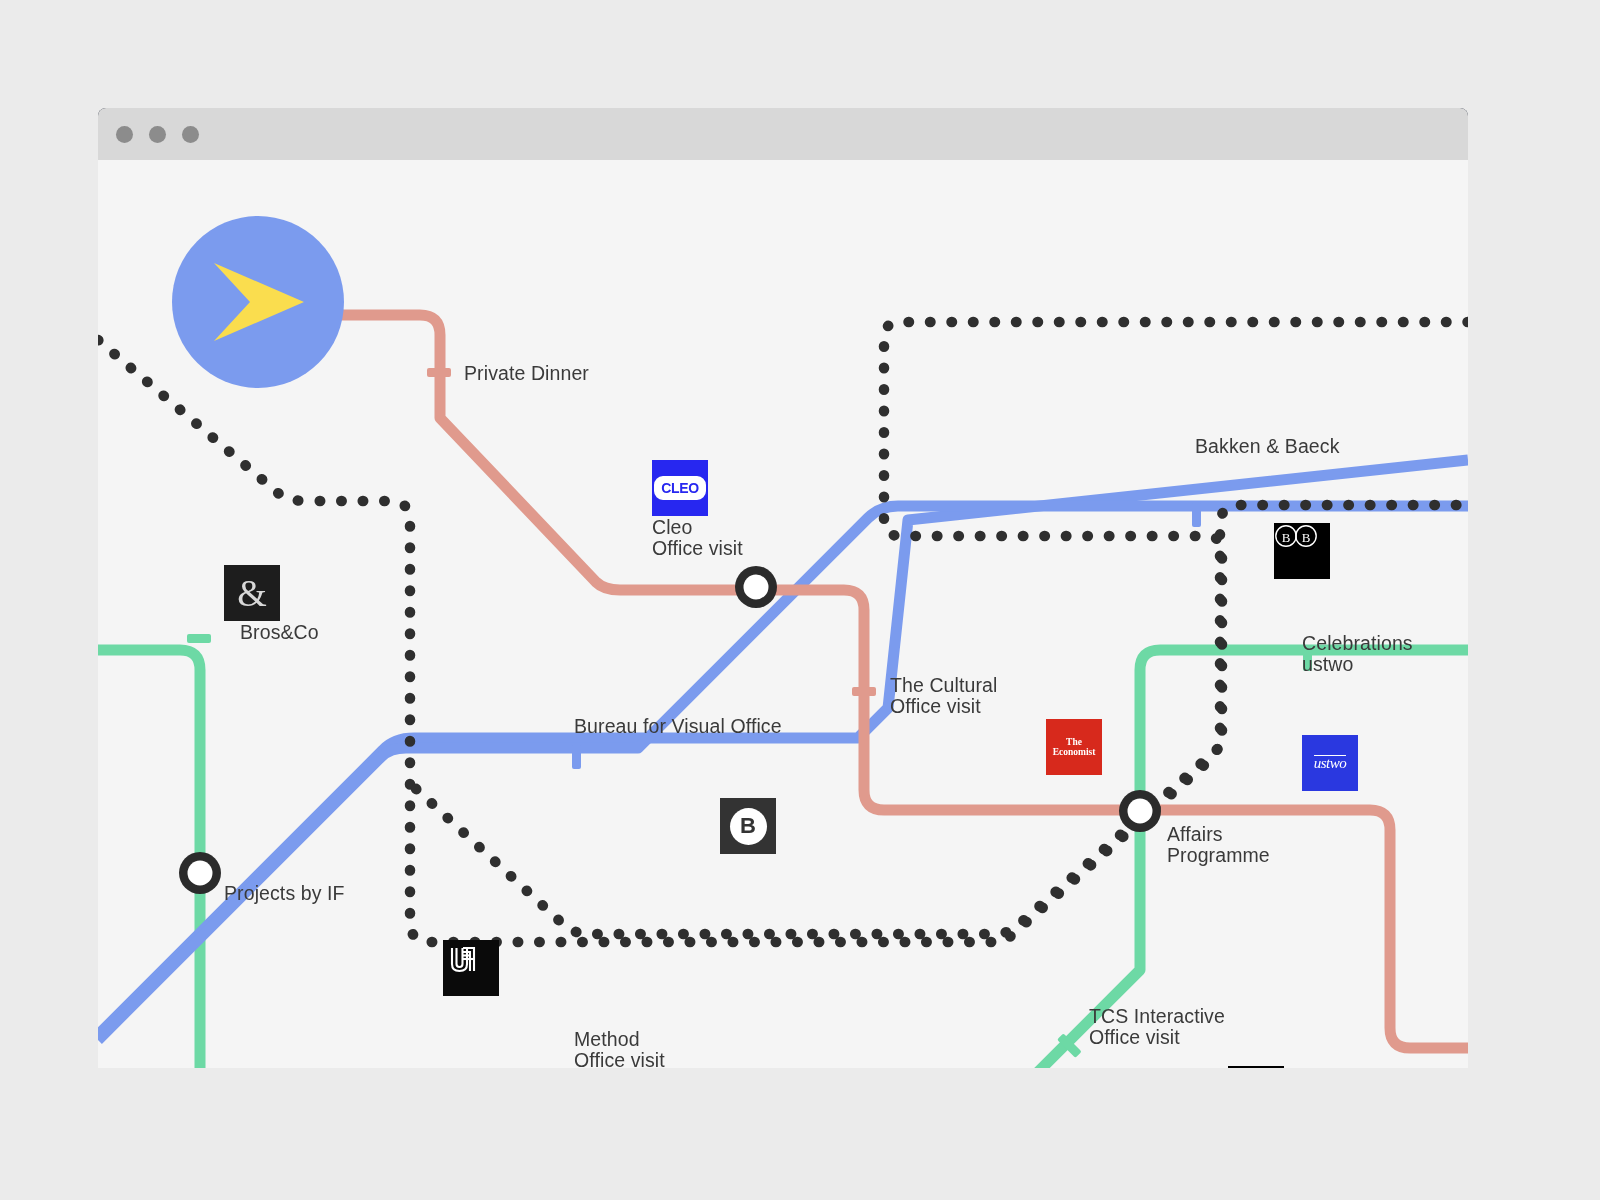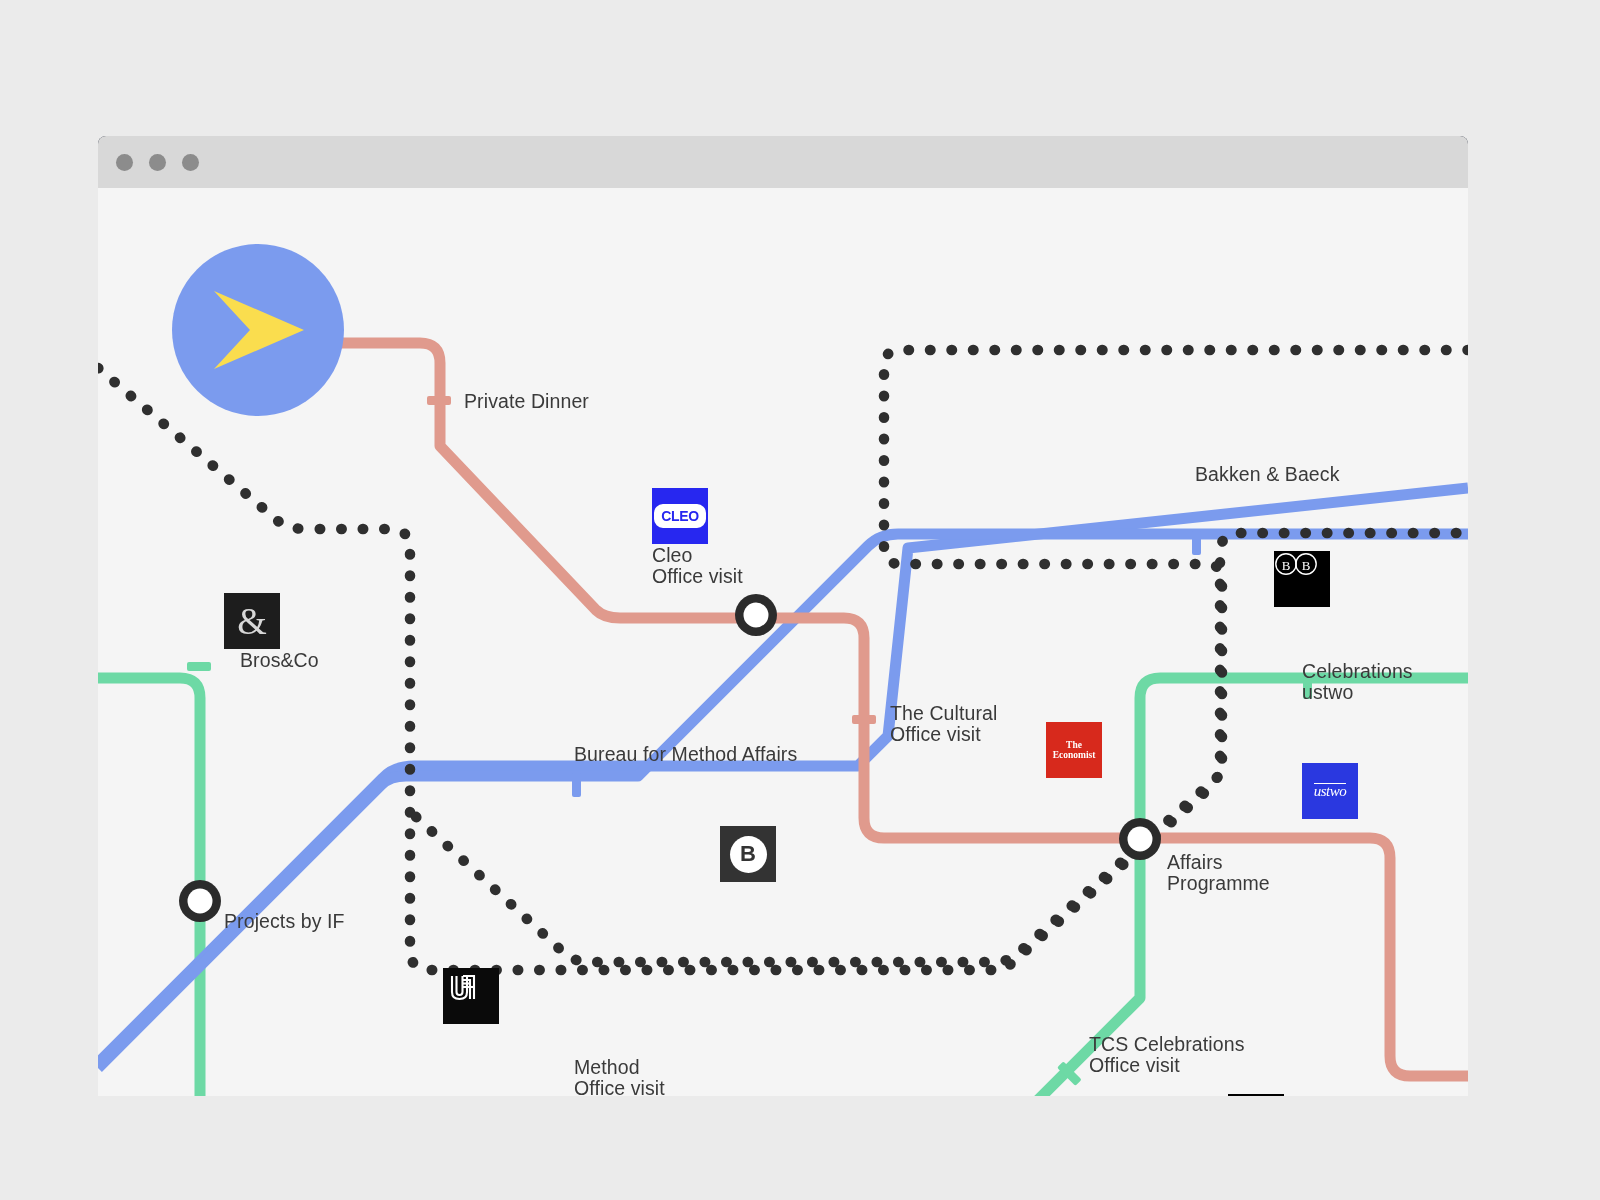--- a/index.html
+++ b/index.html
@@ -1,20 +1,20 @@
 <!DOCTYPE html>
 <html><head>
 <meta charset="utf-8">
 <style>
   html,body{margin:0;padding:0;background:#ebebeb;}
   body{width:1600px;height:1200px;overflow:hidden;font-family:"Liberation Sans",sans-serif;}
   #stage{position:relative;width:1600px;height:1200px;}
 
   .window{position:absolute;left:98px;top:108px;width:1370px;height:960px;
-          border-radius:8px 8px 0 0;overflow:hidden;background:#0f172a;margin-top:28px;}
+          border-radius:8px 8px 0 0;overflow:hidden;background:#0f172a;}
   .titlebar{position:absolute;left:0;top:0;width:100%;height:52px;background:#d8d8d8;}
   .dot{position:absolute;top:18px;width:17px;height:17px;border-radius:50%;background:#8c8c8c;}
   .dot.d1{left:18px;} .dot.d2{left:51px;} .dot.d3{left:84px;}
 
   .canvas{position:absolute;left:0;top:52px;width:1370px;height:908px;background:#f5f5f5;overflow:hidden;}
   .canvas svg{position:absolute;left:0;top:0;}
 
   .logo-circle{position:absolute;left:74px;top:56px;width:172px;height:172px;border-radius:50%;background:#7b9bee;}
   .logo-circle svg{position:absolute;left:0;top:0;}
 
@@ -102,34 +102,34 @@
 
       <div class="lbl" style="left:366px; top:203px;">Private Dinner</div>
 
       <div class="lbl" style="left:554px; top:357px;">Cleo
 Office visit</div>
 
       <div class="lbl" style="left:1097px; top:276px;text-align:right;">Bakken &amp; Baeck</div>
 
       <div class="lbl" style="left:142px; top:462px;">Bros&amp;Co</div>
 
-      <div class="lbl" style="left:476px; top:556px;">Bureau for Method Affairs</div>
+      <div class="lbl" style="left:476px; top:556px;">Bureau for Visual Office</div>
 
       <div class="lbl" style="left:1204px; top:473px;">Celebrations
 ustwo</div>
 
       <div class="lbl" style="left:792px; top:515px;">The Cultural
 Office visit</div>
 
       <div class="lbl" style="left:126px; top:723px;">Projects by IF</div>
 
       <div class="lbl" style="left:1069px; top:664px;">Affairs
 Programme</div>
 
-      <div class="lbl" style="left:991px; top:846px;">TCS Celebrations
+      <div class="lbl" style="left:991px; top:846px;">TCS Interactive
 Office visit</div>
 
       <div class="lbl" style="left:476px; top:869px;">Method
 Office visit</div>
 
       <div class="logobox lb-cleo" style="left:554px; top:300px;">
         <span class="cleo-pill">CLEO</span>
       </div>
 
       <div class="logobox lb-bb" style="left:1176px; top:363px;">
@@ -159,21 +159,21 @@
             <path d="M20 19 H31"></path>
             <path d="M20 15.5 H27"></path>
           </g>
         </svg>
       </div>
 
       <div class="logobox lb-bva" style="left:622px; top:638px;">
         <span class="bva-circ">B</span>
       </div>
 
-      <div class="logobox lb-econ" style="left:948px; top:534px;">
+      <div class="logobox lb-econ" style="left:948px; top:559px;">
         <span class="econ-txt">
           <span>The</span><br>
           <span>Economist</span>
         </span>
       </div>
 
       <div class="logobox lb-tcs" style="left:1130px; top:906px;">
         
       </div>
 

